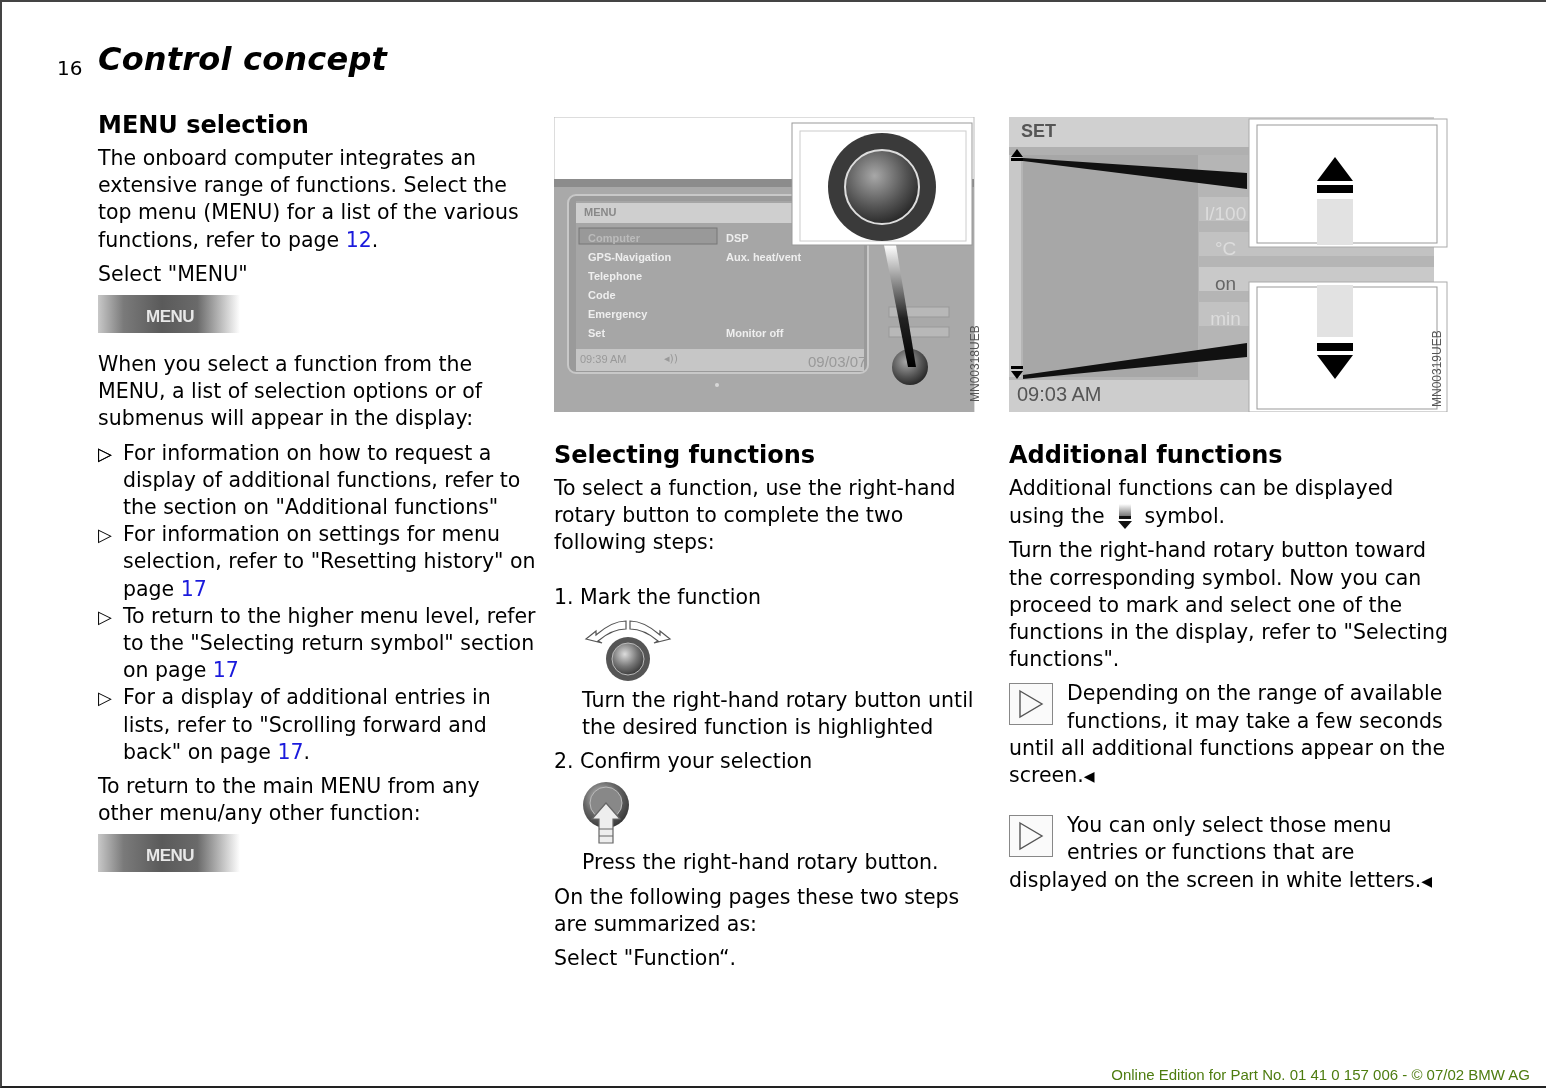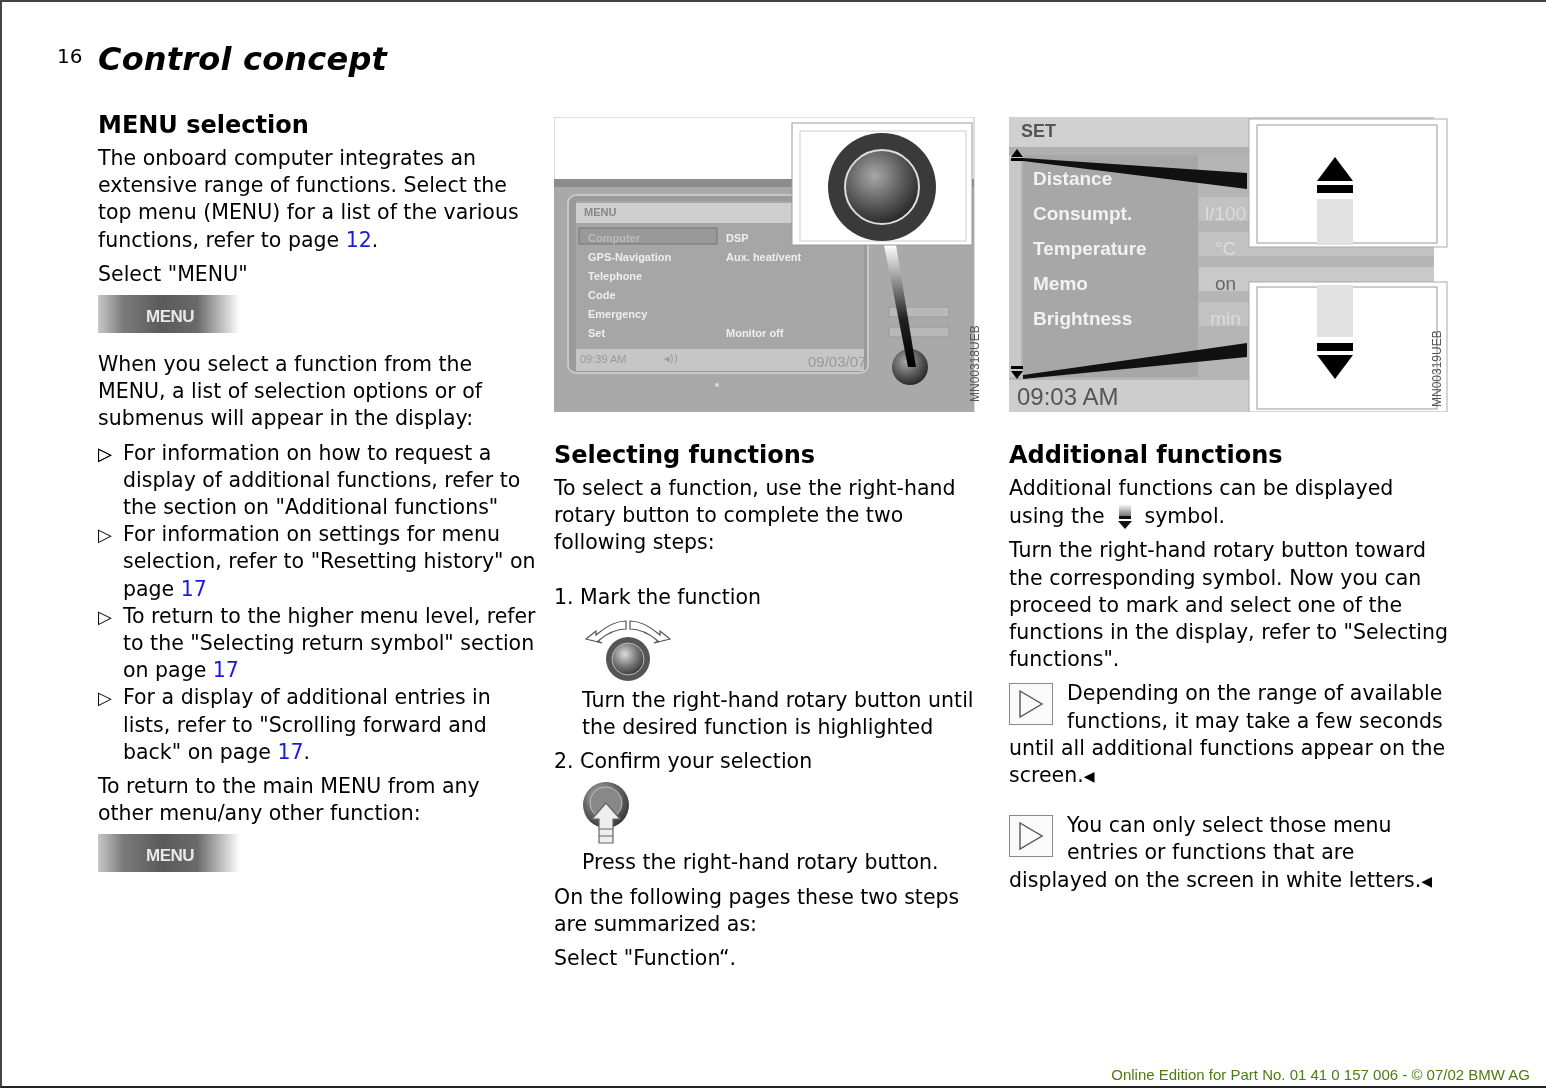--- a/index.html
+++ b/index.html
@@ -5,21 +5,21 @@
   html, body { margin: 0; padding: 0; background: #fff; }
   body {
     width: 1546px; height: 1088px; position: relative; overflow: hidden;
     font-family: "DejaVu Sans", sans-serif; color: #000;
   }
   .page-frame {
     position: absolute; left: 0; top: 0; width: 1546px; height: 1088px;
     border-top: 2px solid #444; border-left: 2px solid #444; border-bottom: 2px solid #222;
     box-sizing: border-box;
   }
-  .page-number { position: absolute; left: 57px; top: 44px; font-size: 20px; }
+  .page-number { position: absolute; left: 57px; top: 56px; font-size: 20px; }
   .page-title { position: absolute; left: 98px; top: 40px; font-size: 32px; font-weight: bold; letter-spacing: 0.2px; font-style: italic; }
   .col { position: absolute; font-size: 20.5px; line-height: 27.2px; }
   .col1 { left: 98px; top: 110px; width: 440px; }
   .col2 { left: 554px; top: 440px; width: 440px; }
   .col3 { left: 1009px; top: 440px; width: 440px; }
   h2 { font-size: 24px; font-weight: bold; margin: 0 0 5px 0; line-height: 30px; }
   p { margin: 0 0 7px 0; }
   .link { color: #1a1adc; }
   .menu-btn {
     display: block; width: 142px; height: 38px; margin: 4px 0 18px 0; position: relative;
@@ -157,34 +157,27 @@
     <polygon points="326,40 308,64 344,64" fill="#000"></polygon>
     <rect x="308" y="68" width="36" height="8" fill="#000"></rect>
     <rect x="240" y="165" width="198" height="130" fill="#fff" stroke="#aaa"></rect>
     <rect x="248" y="170" width="180" height="122" fill="#fff" stroke="#999"></rect>
     <rect x="308" y="168" width="36" height="52" fill="#e2e2e2"></rect>
     <rect x="308" y="226" width="36" height="8" fill="#000"></rect>
     <polygon points="308,238 344,238 326,262" fill="#000"></polygon>
     <text x="432" y="290" font-family="Liberation Sans, sans-serif" font-size="12" fill="#555" transform="rotate(-90 432 290)">MN00319UEB</text>
   </svg>
   <div style="position:absolute;left:12px;top:4px;font-size:18px;color:#555;" class="screen-text">SET</div>
-  <div style="position:absolute;left:24px;top:44px;font-size:19px;line-height:35px;color:#f2f2f2;" class="screen-text">
-    <div>Distance</div>
-    <div>Consumpt.</div>
-    <div>Temperature</div>
-    <div>Memo</div>
-    <div>Brightness</div>
-  </div>
   <div style="position:absolute;left:196px;top:79px;font-size:19px;line-height:35px;color:#dcdcdc;font-family:'Liberation Sans',sans-serif;text-align:center;">
     <div>l/100</div>
     <div>°C</div>
     <div style="color:#666">on</div>
     <div>min</div>
   </div>
-  <div style="position:absolute;left:8px;top:266px;font-size:24px;color:#555;font-family:'Liberation Sans',sans-serif;">09:03 AM</div>
+  <div style="position:absolute;left:8px;top:266px;font-size:20px;color:#555;font-family:'Liberation Sans',sans-serif;">09:03 AM</div>
 </div>
 
 <div class="col col2">
   <h2>Selecting functions</h2>
   <p style="margin-bottom:27px">To select a function, use the right-hand rotary button to complete the two following steps:</p>
   <p class="step">1. Mark the function</p>
   <div class="step-indent">
     <svg width="92" height="66" viewBox="0 0 92 66" style="display:block;margin:4px 0 6px 0">
       <defs>
         <radialGradient id="k2" cx="40%" cy="35%" r="70%">

